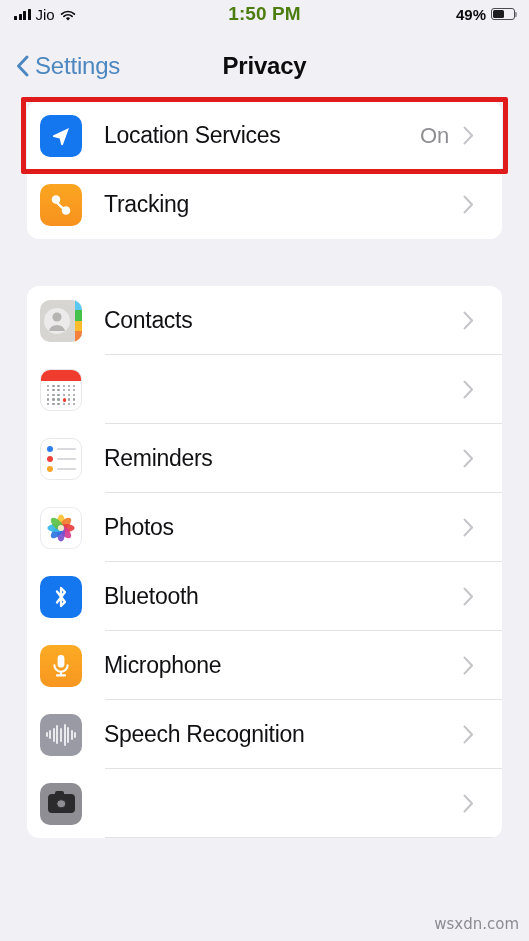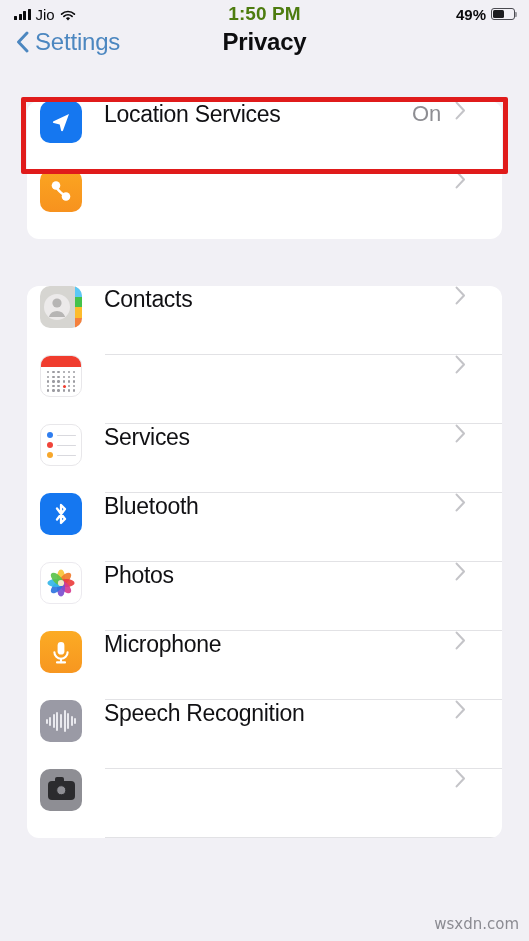--- a/index.html
+++ b/index.html
@@ -42,21 +42,21 @@
     content:""; position:absolute; right:-3.4px; top:3.3px;
     width:2px; height:4.4px; background:#3c3c43; border-radius:0 1px 1px 0; opacity:.5;
   }
   .battery .fill {
     position:absolute; left:1.2px; top:1.2px; bottom:1.2px;
     background:#0b0b0d; border-radius:1.5px;
   }
 
   
   .navbar {
-    position:relative; height:52px; display:flex; align-items:flex-start; padding:0 16px;
+    position:relative; height:52px; display:flex; align-items:flex-end; padding:0 16px;
   }
   .back {
     display:flex; align-items:center; gap:6px; cursor:pointer;
     position:relative; z-index:2;
   }
   .back-chev { width:13px; height:22px; display:block; }
   .back-label { font-size:24px; color:#4c87c0; letter-spacing:-.2px; }
   .nav-title {
     position:absolute; left:0; right:0; text-align:center;
     font-size:24px; font-weight:bold; color:#0d0d0f; letter-spacing:-.2px;
@@ -64,22 +64,22 @@
 
   
   .card {
     background:#ffffff; border-radius:12px;
     margin:0 27px; overflow:hidden;
   }
   .group-gap-1 { height:21px; }
   .group-gap-2 { height:47px; }
 
   .row {
-    display:flex; height:69px;
-    padding-left:13px; padding-right:36px; position:relative; cursor:pointer;
+    display:flex; align-items:center; height:69px;
+    padding-left:13px; padding-right:28px; position:relative; cursor:pointer;
   }
   .row .sep {
     position:absolute; left:78px; right:0; bottom:0; height:1px; background:#e2e2e5;
   }
   .row:last-child .sep { display:none; }
   .row.has-sep-last .sep { display:block; }
 
   .ico {
     width:42px; height:42px; border-radius:10px; flex:none;
     position:relative; overflow:hidden;
@@ -207,20 +207,21 @@
         <span class="sep"></span>
       </div>
       <div class="row">
         <span class="ico ic-tracking">
           <svg width="26" height="26" viewBox="0 0 26 26">
             <circle cx="8" cy="7.5" r="4.3" fill="#fff"></circle>
             <circle cx="18" cy="18.5" r="4.3" fill="#fff"></circle>
             <path d="M9.5 11C12 14 14 16 16.5 17" stroke="#fff" stroke-width="2.6" fill="none" stroke-linecap="round"></path>
           </svg>
         </span>
+        <span class="label">Tracking</span>
         <span class="chev"><svg width="11" height="19" viewBox="0 0 11 19">
             <path d="M1.6 1.6 9 9.5l-7.4 7.9" stroke="#c4c4c8" stroke-width="2.1" fill="none" stroke-linecap="round" stroke-linejoin="round"></path>
           </svg></span>
       </div>
     </div>
 
   <div class="group-gap-2"></div>
 
   <div class="card" id="group-1">
       <div class="row">
@@ -294,33 +295,21 @@
           </span>
           <span class="rem-row" style="top:19px">
             <b style="background:#f0443a"></b>
             <i></i>
           </span>
           <span class="rem-row" style="top:29px">
             <b style="background:#f7a72b"></b>
             <i></i>
           </span>
         </span>
-        <span class="label">Services</span>
-        <span class="chev"><svg width="11" height="19" viewBox="0 0 11 19">
-            <path d="M1.6 1.6 9 9.5l-7.4 7.9" stroke="#c4c4c8" stroke-width="2.1" fill="none" stroke-linecap="round" stroke-linejoin="round"></path>
-          </svg></span>
-        <span class="sep"></span>
-      </div>
-      <div class="row">
-        <span class="ico ic-bluetooth">
-          <svg width="24" height="26" viewBox="0 0 24 26">
-            <path d="M8 7.5 16 18l-4 4V4l4 4L8 18.5" stroke="#fff" stroke-width="2.3" fill="none" stroke-linecap="round" stroke-linejoin="round"></path>
-          </svg>
-        </span>
-        <span class="label">Bluetooth</span>
+        <span class="label">Reminders</span>
         <span class="chev"><svg width="11" height="19" viewBox="0 0 11 19">
             <path d="M1.6 1.6 9 9.5l-7.4 7.9" stroke="#c4c4c8" stroke-width="2.1" fill="none" stroke-linecap="round" stroke-linejoin="round"></path>
           </svg></span>
         <span class="sep"></span>
       </div>
       <div class="row">
         <span class="ico ic-photos">
           <svg width="34" height="34" viewBox="0 0 34 34">
             <g transform="translate(17,17)">
               <ellipse rx="4" ry="8.4" cy="-5.2" fill="#f7c335" transform="rotate(0)" opacity=".92"></ellipse>
@@ -335,20 +324,32 @@
             </g>
           </svg>
         </span>
         <span class="label">Photos</span>
         <span class="chev"><svg width="11" height="19" viewBox="0 0 11 19">
             <path d="M1.6 1.6 9 9.5l-7.4 7.9" stroke="#c4c4c8" stroke-width="2.1" fill="none" stroke-linecap="round" stroke-linejoin="round"></path>
           </svg></span>
         <span class="sep"></span>
       </div>
       <div class="row">
+        <span class="ico ic-bluetooth">
+          <svg width="24" height="26" viewBox="0 0 24 26">
+            <path d="M8 7.5 16 18l-4 4V4l4 4L8 18.5" stroke="#fff" stroke-width="2.3" fill="none" stroke-linecap="round" stroke-linejoin="round"></path>
+          </svg>
+        </span>
+        <span class="label">Bluetooth</span>
+        <span class="chev"><svg width="11" height="19" viewBox="0 0 11 19">
+            <path d="M1.6 1.6 9 9.5l-7.4 7.9" stroke="#c4c4c8" stroke-width="2.1" fill="none" stroke-linecap="round" stroke-linejoin="round"></path>
+          </svg></span>
+        <span class="sep"></span>
+      </div>
+      <div class="row">
         <span class="ico ic-mic">
           <svg width="24" height="27" viewBox="0 0 24 27">
             <rect x="8.6" y="3" width="6.8" height="12.6" rx="3.4" fill="#fff"></rect>
             <path d="M5.4 13.2a6.6 6.6 0 0 0 13.2 0" stroke="#fff" stroke-width="2.1" fill="none" stroke-linecap="round"></path>
             <path d="M12 19.8v3.4" stroke="#fff" stroke-width="2.1" stroke-linecap="round"></path>
             <path d="M8 23.4h8" stroke="#fff" stroke-width="2.1" stroke-linecap="round"></path>
           </svg>
         </span>
         <span class="label">Microphone</span>
         <span class="chev"><svg width="11" height="19" viewBox="0 0 11 19">

